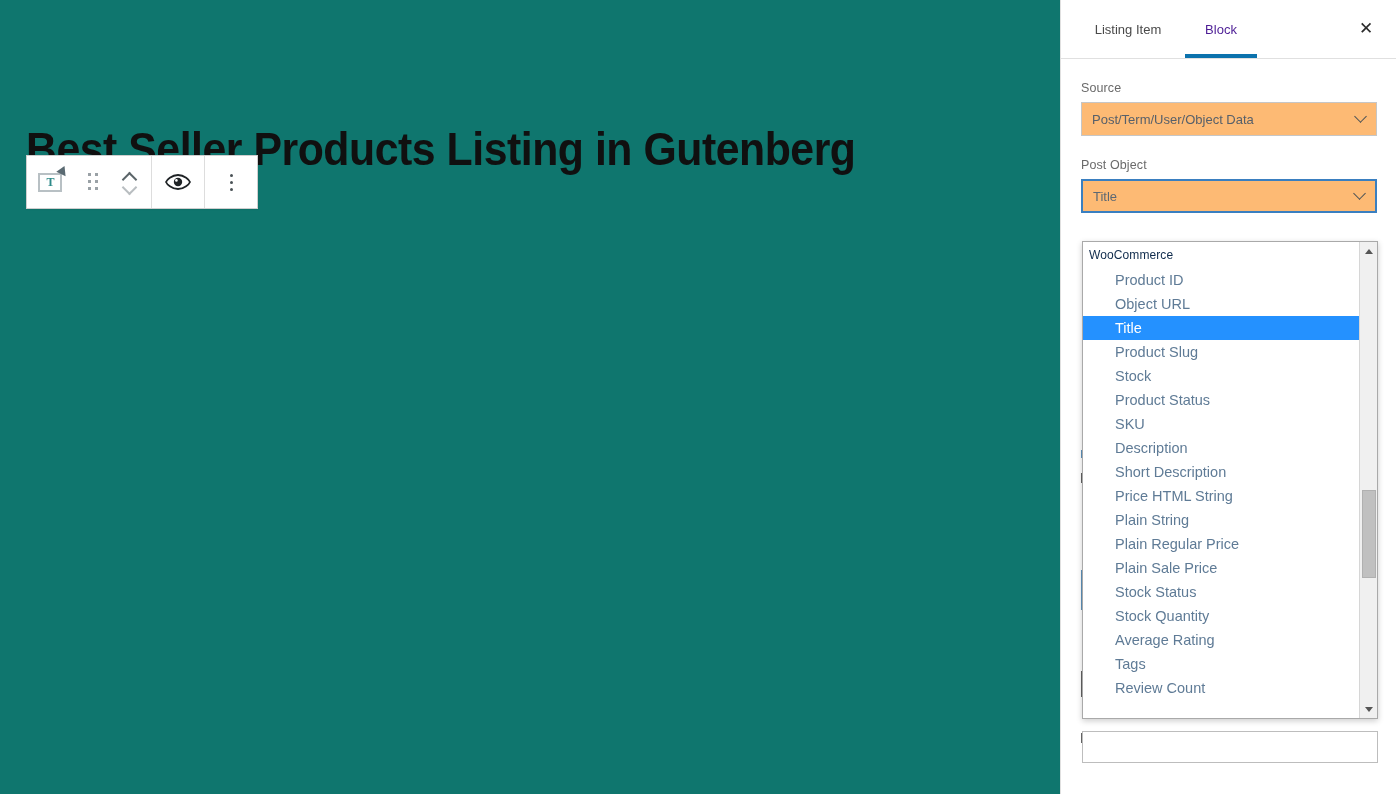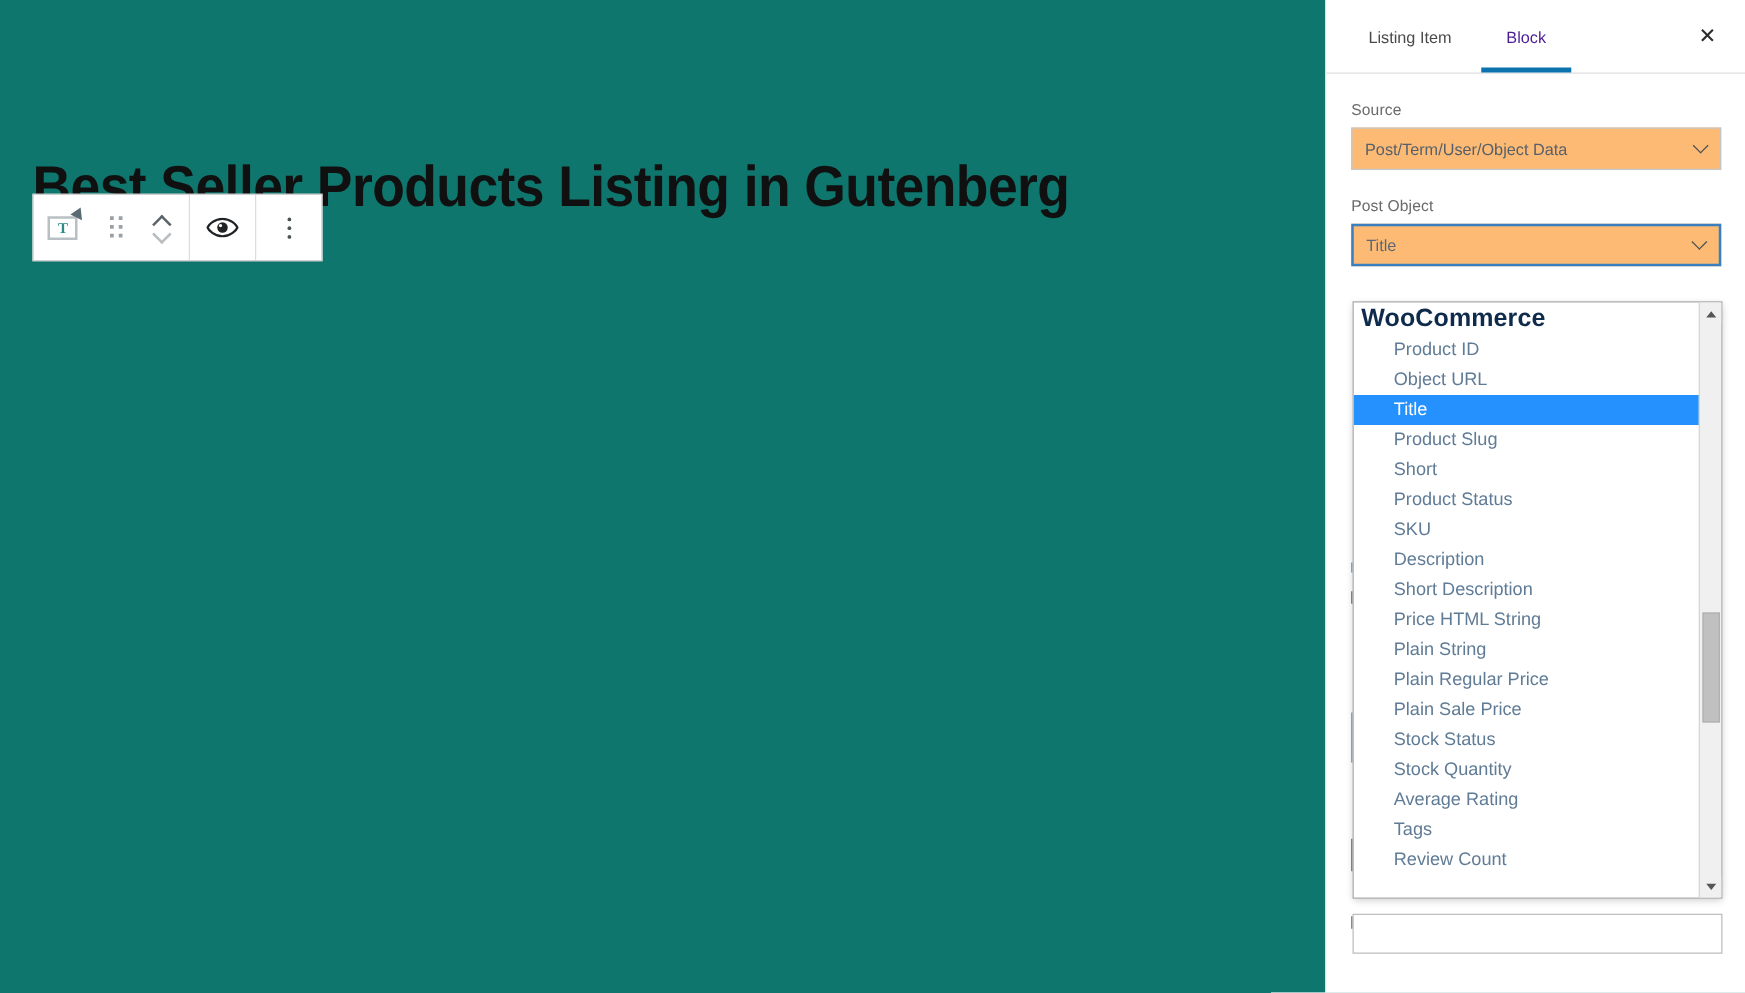--- a/index.html
+++ b/index.html
@@ -225,22 +225,22 @@
     overflow: hidden;
     z-index: 40;
   }
   .dd-list {
     position: absolute;
     left: 0; top: 0;
     width: 274px;
     padding: 2px 0 0 0;
   }
   .dd-optgroup {
-    font-size: 20px;
-    font-weight: 700;
+    font-size: 12px;
+    font-weight: 400;
     color: #0f2b4c;
     padding: 2px 0 3px 6px;
     line-height: 19px;
     letter-spacing: 0.1px;
   }
   .dd-opt {
     font-size: 14.5px;
     color: #5f7b96;
     line-height: 24px;
     height: 24px;
@@ -397,21 +397,21 @@
   </div>
 
   <div class="dropdown">
     <div class="dd-list">
       <div class="dd-optgroup">WooCommerce</div>
 
     <div class="dd-opt">Product ID</div>
         <div class="dd-opt">Object URL</div>
         <div class="dd-opt selected">Title</div>
         <div class="dd-opt">Product Slug</div>
-        <div class="dd-opt">Short</div>
+        <div class="dd-opt">Stock</div>
         <div class="dd-opt">Product Status</div>
         <div class="dd-opt">SKU</div>
         <div class="dd-opt">Description</div>
         <div class="dd-opt">Short Description</div>
         <div class="dd-opt">Price HTML String</div>
         <div class="dd-opt">Plain String</div>
         <div class="dd-opt">Plain Regular Price</div>
         <div class="dd-opt">Plain Sale Price</div>
         <div class="dd-opt">Stock Status</div>
         <div class="dd-opt">Stock Quantity</div>

